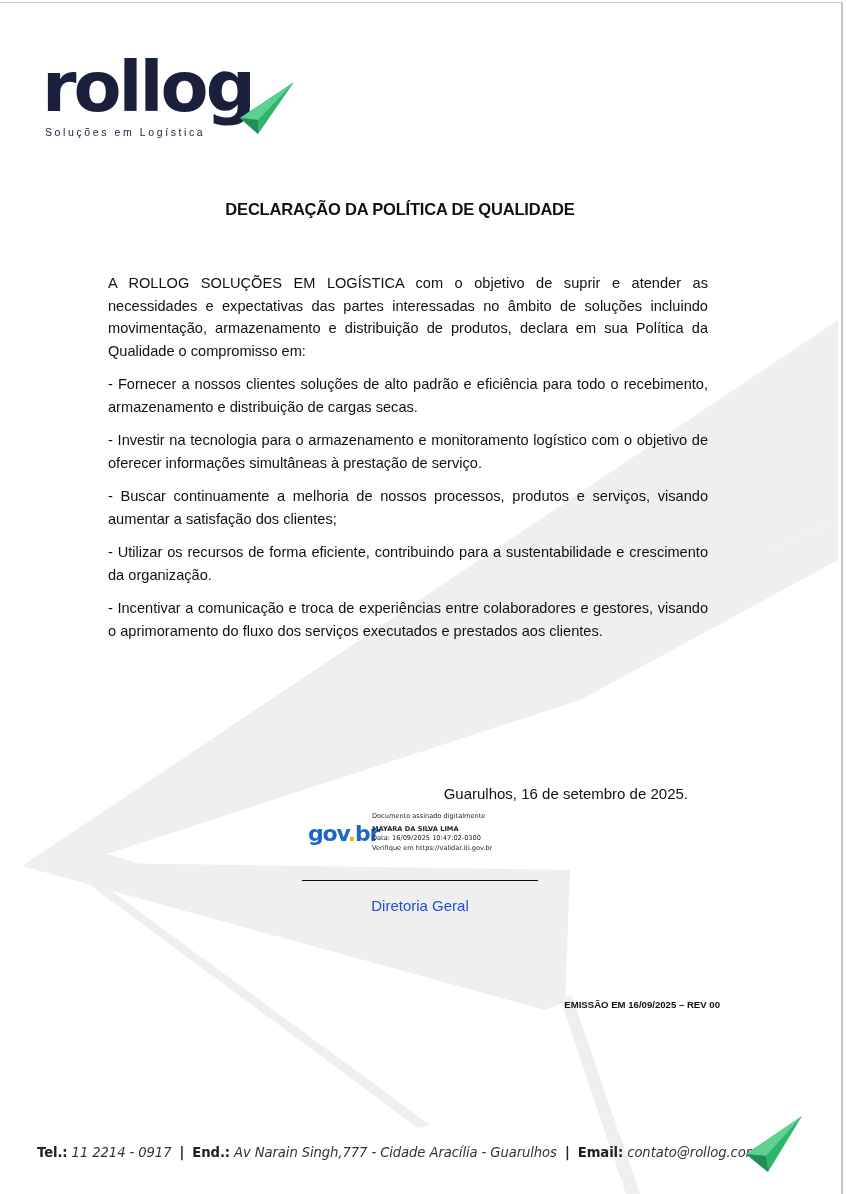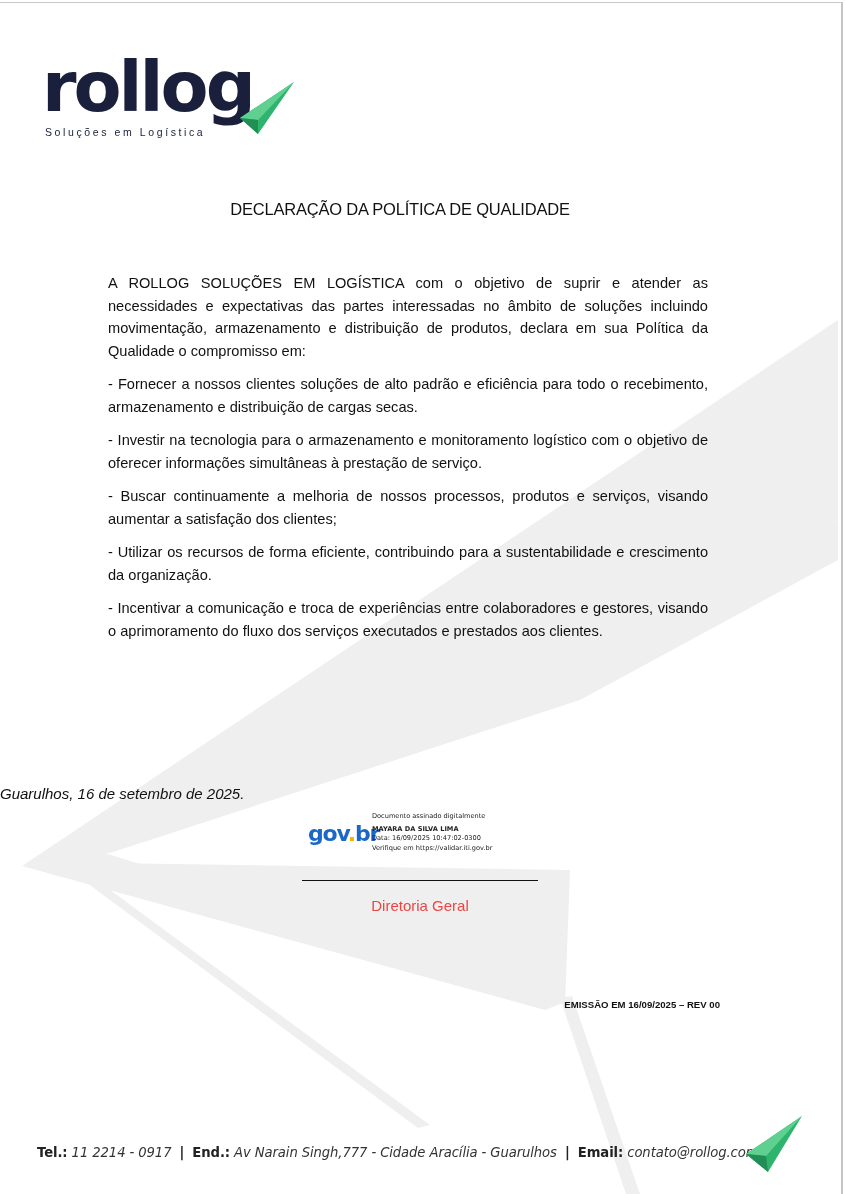--- a/index.html
+++ b/index.html
@@ -77,21 +77,21 @@
       height: 55px;
     }
     
     .doc-title {
       position: absolute;
       left: 0;
       width: 800px;
       top: 200px;
       text-align: center;
       font-family: "Liberation Sans", sans-serif;
-      font-weight: normal;
+      font-weight: bold;
       font-size: 16.5px;
       color: #111;
       letter-spacing: -0.2px;
     }
     
     .body-text {
       position: absolute;
       left: 108px;
       top: 272px;
       width: 600px;
@@ -107,24 +107,23 @@
     }
     .body-text p.intro {
       margin-bottom: 11px;
     }
     
     .place-date {
       position: absolute;
       left: 0;
       width: 688px;
       top: 785px;
-      text-align: left;
+      text-align: right;
       font-size: 15px;
       color: #111;
-      font-style: italic;
     }
     .govbr-stamp {
       position: absolute;
       left: 306px;
       top: 812px;
       width: 230px;
       height: 48px;
       background: #ffffff;
     }
     .govbr-logo {
@@ -165,21 +164,21 @@
       height: 1px;
       background: #111;
     }
     .signature-role {
       position: absolute;
       left: 0;
       width: 840px;
       top: 897px;
       text-align: center;
       font-size: 15px;
-      color: #ef4444;
+      color: #1d4ed8;
     }
     .emission {
       position: absolute;
       right: 126px;
       top: 999px;
       font-family: "Liberation Sans", sans-serif;
       font-weight: bold;
       font-size: 9.6px;
       color: #111;
       white-space: nowrap;

